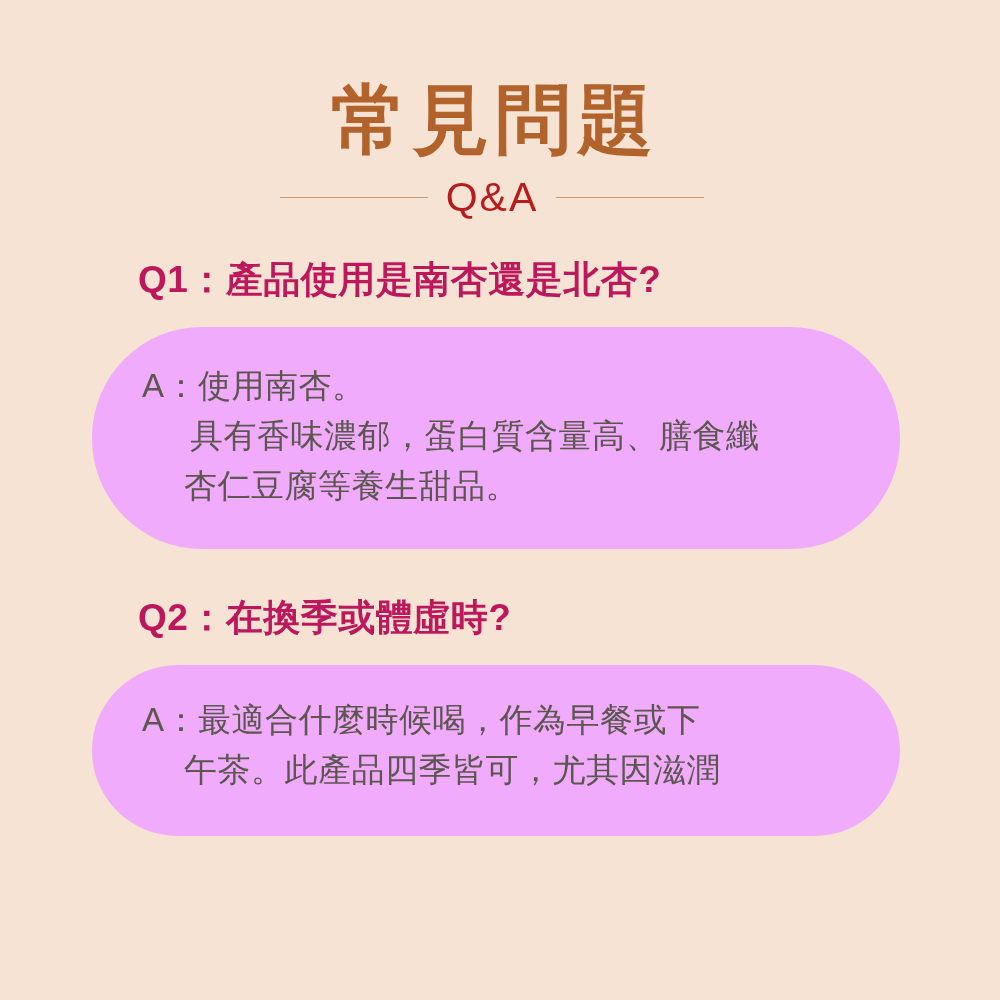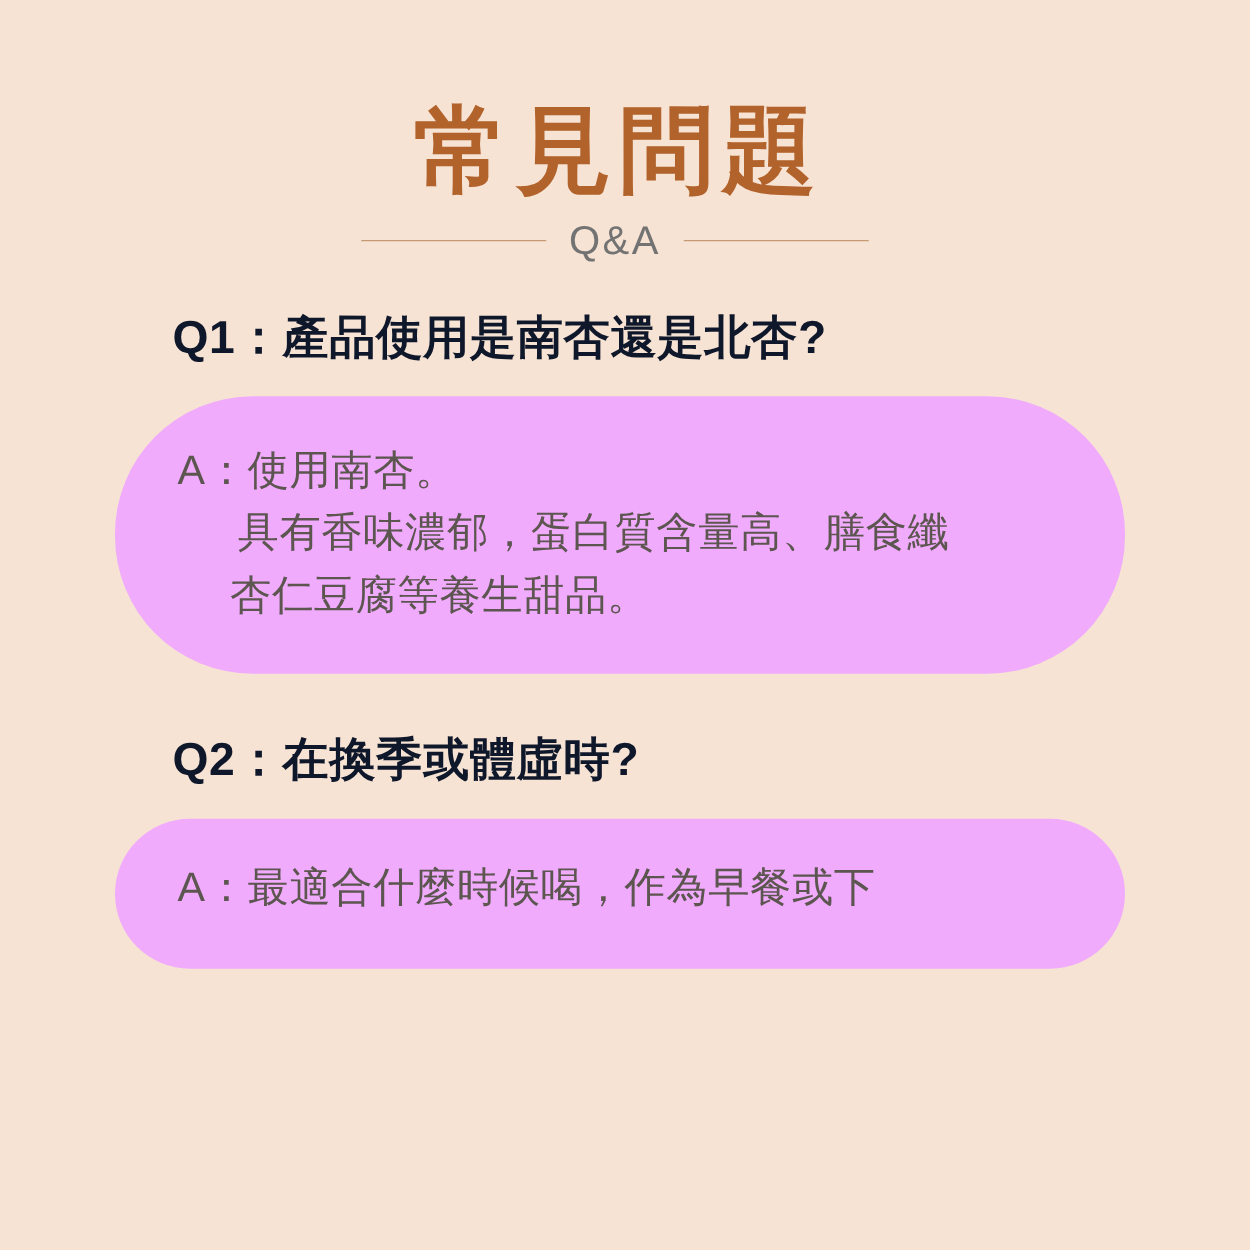--- a/index.html
+++ b/index.html
@@ -46,41 +46,41 @@
     align-items: center;
     justify-content: center;
     gap: 18px;
   }
   .rule {
     width: 148px;
     height: 1px;
     background: #c79a74;
   }
   .subtitle {
-    font-size: 32px;
+    font-size: 41px;
     letter-spacing: 2px;
-    color: #737373;
+    color: #b91c1c;
     font-weight: 400;
     white-space: nowrap;
   }
 
   
   .qa-list {
     margin-top: 34px;
   }
   .qa-block {
     position: relative;
   }
   .qa-block + .qa-block {
     margin-top: 44px;
   }
   .question {
     font-size: 37px;
     font-weight: 700;
-    color: #0f172a;
+    color: #be185d;
     margin: 0 0 22px 138px;
     letter-spacing: 0.5px;
     white-space: nowrap;
   }
   .question .q-label {
     font-weight: 700;
   }
 
   .answer-card {
     position: relative;
@@ -143,18 +143,19 @@
       </div>
     </div>
 
     <div class="qa-block">
       <div class="question">
         <span class="q-label">Q2：</span><span>在換季或體虛時?</span>
       </div>
       <div class="answer-card card-2">
         <div class="answer-text">
           <div class="answer-line"><span class="a-label">A：</span><span>最適合什麼時候喝，作為早餐或下</span></div>
+          <div class="answer-line indent-small">午茶。此產品四季皆可，尤其因滋潤</div>
         </div>
       </div>
     </div>
 
   </div>
 </div>
 
 </body></html>

